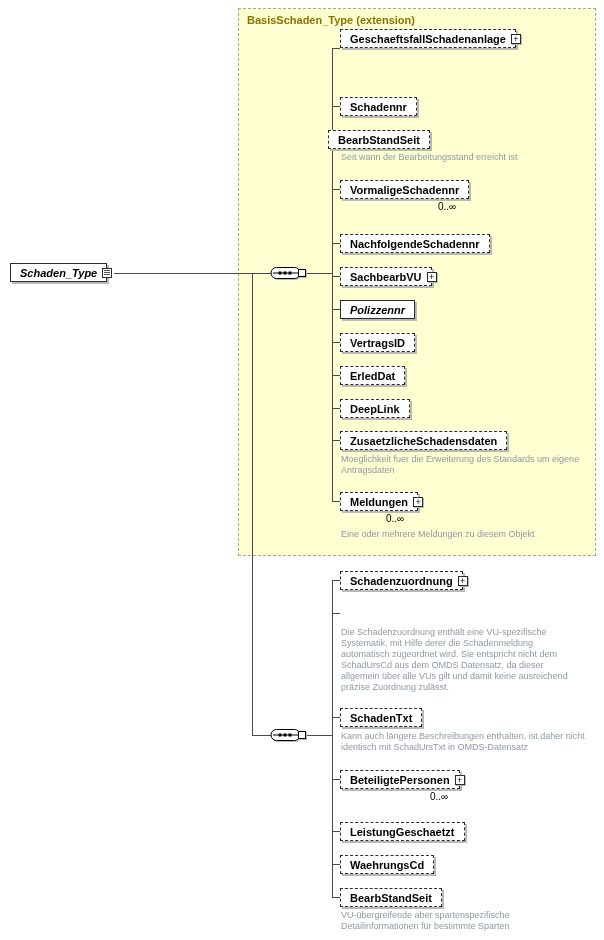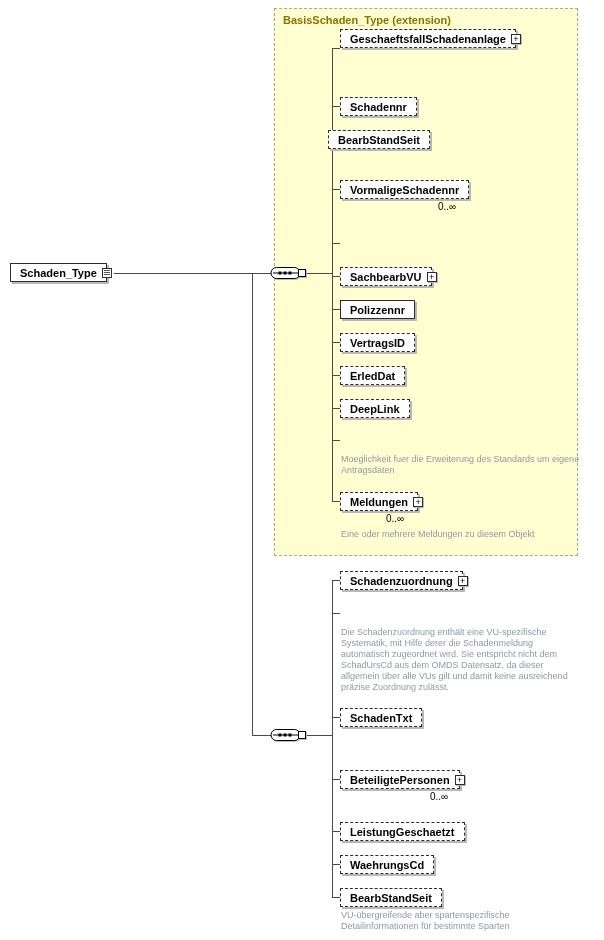--- a/index.html
+++ b/index.html
@@ -1,31 +1,31 @@
 <!DOCTYPE html>
 <html><head>
 <meta charset="utf-8">
 <style>
   * { margin:0; padding:0; box-sizing:border-box; }
   html,body { background:#ffffff; }
   body { font-family:"Liberation Sans", sans-serif; }
   .canvas { position:relative; width:604px; height:940px; background:#fff; overflow:hidden; }
 
-  .ext-box { position:absolute; left:238px; top:8px; width:304px; height:548px;
-             background:#ffffd2; border:1px dashed #a9a98a;margin-left:36px; }
+  .ext-box { position:absolute; left:238px; top:8px; width:358px; height:548px;
+             background:#ffffd2; border:1px dashed #a9a98a; }
   .ext-label { position:absolute; left:8px; top:5px; font-size:11px; font-weight:bold; color:#8b7300; white-space:nowrap; }
 
   .line { position:absolute; background:#4a4a4a; }
   .line.h { height:1px; }
   .line.v { width:1px; }
 
   .el { position:absolute; background:#fff; border:1px dashed #2b2b2b;
         box-shadow:2px 2px 0 #b8b8b8; font-size:11px; font-weight:bold; color:#000;
         padding:2px 9px 0 9px; white-space:nowrap; height:19px; line-height:14px; }
-  .el.solid { border-style:solid; }
+  .el.solid { border-style:solid;font-style:italic; }
 
   .expand { position:absolute; right:-6px; top:50%; margin-top:-5px; width:10px; height:10px;
             border:1px solid #2b2b2b; background:#fff; font-size:9px; line-height:8px;
             text-align:center; font-weight:normal; box-shadow:1px 1px 0 #b8b8b8; }
 
   .handle { position:absolute; right:-6px; top:50%; margin-top:-5px; width:10px; height:10px;
             border:1px solid #2b2b2b; background:#fff; display:flex; flex-direction:column;
             justify-content:space-evenly; padding:1px; }
   .handle i { display:block; height:1px; background:#555; }
 
@@ -100,26 +100,30 @@
     <span class="expand">+</span>
   </div>
 
   <div class="el" style="left:340px; top:97px">
     <span>Schadennr</span>
   </div>
 
   <div class="el" style="left:328px; top:130px">
     <span>BearbStandSeit</span>
   </div>
+  <div class="ann" style="left:341px; top:152px; width:245px">Seit wann der Bearbeitungsstand erreicht ist</div>
 
   <div class="el" style="left:340px; top:180px">
     <span>VormaligeSchadennr</span>
   </div>
   <div class="occ" style="left:438px; top:201px">0..∞</div>
 
+  <div class="el" style="left:340px; top:234px">
+    <span>NachfolgendeSchadennr</span>
+  </div>
 
   <div class="el" style="left:340px; top:267px">
     <span>SachbearbVU</span>
     <span class="expand">+</span>
   </div>
 
   <div class="el solid" style="left:340px; top:300px">
     <span>Polizzennr</span>
   </div>
 
@@ -128,20 +132,23 @@
   </div>
 
   <div class="el" style="left:340px; top:366px">
     <span>ErledDat</span>
   </div>
 
   <div class="el" style="left:340px; top:399px">
     <span>DeepLink</span>
   </div>
 
+  <div class="el" style="left:340px; top:431px">
+    <span>ZusaetzlicheSchadensdaten</span>
+  </div>
   <div class="ann" style="left:341px; top:454px; width:252px">Moeglichkeit fuer die Erweiterung des Standards um eigene Antragsdaten</div>
 
   <div class="el" style="left:340px; top:492px">
     <span>Meldungen</span>
     <span class="expand">+</span>
   </div>
   <div class="occ" style="left:386px; top:513px">0..∞</div>
   <div class="ann" style="left:341px; top:529px; width:240px">Eine oder mehrere Meldungen zu diesem Objekt</div>
 
   <div class="el" style="left:340px; top:571px">
@@ -150,20 +157,21 @@
 
   <div class="el" style="left:340px; top:571px">
     <span>Schadenzuordnung</span>
     <span class="expand">+</span>
   </div>
   <div class="ann" style="left:341px; top:627px; width:238px">Die Schadenzuordnung enthält eine VU-spezifische Systematik, mit Hilfe derer die Schadenmeldung automatisch zugeordnet wird. Sie entspricht nicht dem SchadUrsCd aus dem OMDS Datensatz, da dieser allgemein über alle VUs gilt und damit keine ausreichend präzise Zuordnung zulässt.</div>
 
   <div class="el" style="left:340px; top:708px">
     <span>SchadenTxt</span>
   </div>
+  <div class="ann" style="left:341px; top:731px; width:248px">Kann auch längere Beschreibungen enthalten, ist daher nicht identisch mit SchadUrsTxt in OMDS-Datensatz</div>
 
   <div class="el" style="left:340px; top:770px">
     <span>BeteiligtePersonen</span>
     <span class="expand">+</span>
   </div>
   <div class="occ" style="left:430px; top:791px">0..∞</div>
 
   <div class="el" style="left:340px; top:822px">
     <span>LeistungGeschaetzt</span>
   </div>

